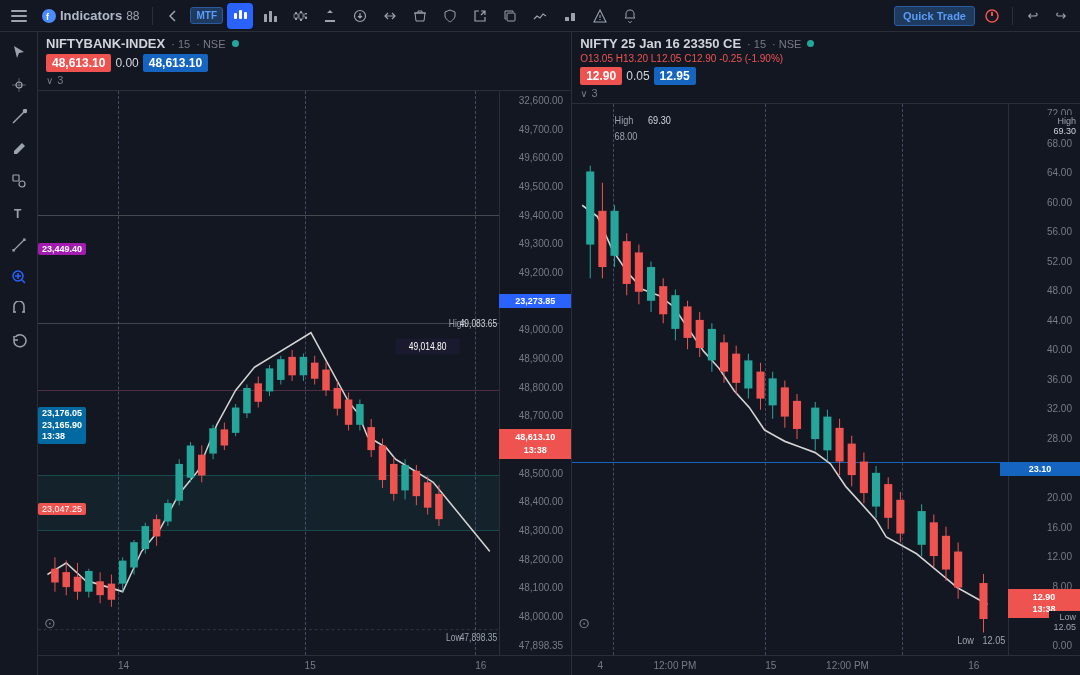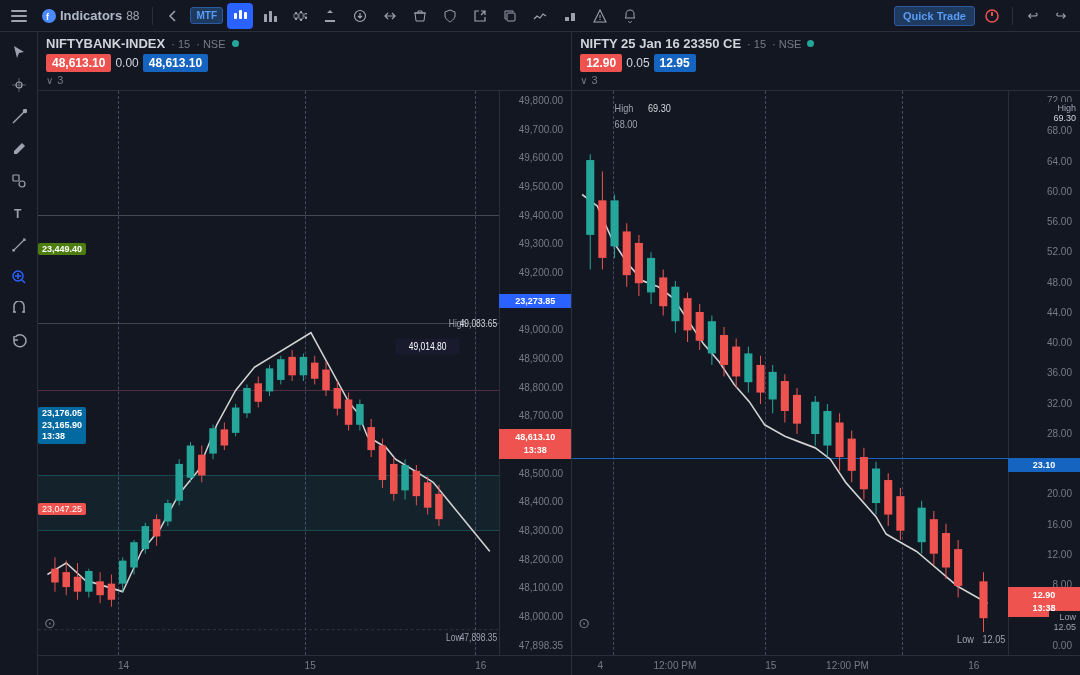--- a/index.html
+++ b/index.html
@@ -643,21 +643,21 @@
 
           <rect x="380" y="215" width="68" height="14" rx="2" fill="#1a1a2e"></rect>
           <text x="414" y="225" fill="white" font-size="9" text-anchor="middle">49,014.80</text>
 
           <line x1="0" y1="468" x2="490" y2="468" stroke="rgba(150,150,150,0.2)" stroke-width="1" stroke-dasharray="3,3"></line>
           <text x="450" y="478" fill="#9ca3af" font-size="9" text-anchor="end">Low</text>
           <text x="488" y="478" fill="#9ca3af" font-size="9" text-anchor="end">47,898.35</text>
         </svg>
 
         <div class="y-axis">
-          <div class="y-label">49,800.00</div>
+          <div class="y-label">32,600.00</div>
           <div class="y-label">49,700.00</div>
           <div class="y-label">49,600.00</div>
           <div class="y-label">49,500.00</div>
           <div class="y-label">49,400.00</div>
           <div class="y-label">49,300.00</div>
           <div class="y-label">49,200.00</div>
           <div class="y-label">49,083.65</div>
           <div class="y-label">49,000.00</div>
           <div class="y-label">48,900.00</div>
           <div class="y-label">48,800.00</div>
@@ -670,21 +670,21 @@
           <div class="y-label">48,100.00</div>
           <div class="y-label">48,000.00</div>
           <div class="y-label">47,898.35</div>
         </div>
 
         <div style="position:absolute;right:0;top:60%;background:#ef5350;color:white;font-size:9px;font-weight:700;width:72px;text-align:center;padding:2px 0;line-height:1.4;">
           <span style="white-space:pre;">48,613.10
 13:38</span>
         </div>
 
-        <div style="position:absolute;left:0;top:27%;background:#4d7c0f;color:white;font-size:9px;font-weight:700;padding:1px 4px;border-radius:2px;">23,449.40</div>
+        <div style="position:absolute;left:0;top:27%;background:#a21caf;color:white;font-size:9px;font-weight:700;padding:1px 4px;border-radius:2px;">23,449.40</div>
         <div style="position:absolute;left:0;top:56%;background:#0369a1;color:white;font-size:9px;font-weight:700;padding:1px 4px;border-radius:2px;line-height:1.3;">
           <div>23,176.05</div>
           <div>23,165.90</div>
           <div>13:38</div>
         </div>
         <div style="position:absolute;left:0;top:73%;background:#ef5350;color:white;font-size:9px;font-weight:400;padding:1px 4px;border-radius:2px;">23,047.25</div>
 
         <div style="position:absolute;right:0;top:36%;background:#2962ff;color:white;font-size:9px;font-weight:700;width:72px;text-align:center;padding:2px 0;">23,273.85</div>
 
         <div class="chart-expand">⊙</div>
@@ -698,20 +698,23 @@
     </div>
 
     <div class="chart-panel">
 
       <div class="chart-header">
         <div class="chart-title-row">
           <span class="chart-symbol">NIFTY 25 Jan 16 23350 CE</span>
           <span class="chart-timeframe">· <span>15</span></span>
           <span class="chart-timeframe">· <span>NSE</span></span>
           <span class="dot-green"></span>
+        </div>
+        <div class="ohlc-row">
+          <span class="ohlc-change-neg">O13.05  H13.20  L12.05  C12.90  -0.25 (-1.90%)</span>
         </div>
         <div class="price-badges">
           <span class="price-badge-red">12.90</span>
           <span class="price-zero">0.05</span>
           <span class="price-badge-blue">12.95</span>
         </div>
         <div style="display:flex;align-items:center;gap:4px;margin-top:2px;">
           <span class="chevron">∨</span>
           <span class="indicators-label">3</span>
         </div>
@@ -851,21 +854,21 @@
           <div class="y-label">4.00</div>
           <div class="y-label">0.00</div>
         </div>
 
         <div style="position:absolute;right:0;top:88%;background:#ef5350;color:white;font-size:9px;font-weight:700;width:72px;text-align:center;padding:2px 0;line-height:1.4;">12.90<br>13:38</div>
 
         <div style="position:absolute;right:0;top:2%;color:#9ca3af;font-size:9px;background:#131722;padding:1px 4px;text-align:right;">High<br><span style="color:#d1d4dc;">69.30</span></div>
 
         <div style="position:absolute;right:0;bottom:22px;color:#9ca3af;font-size:9px;background:#131722;padding:1px 4px;text-align:right;">Low<br><span style="color:#9ca3af;">12.05</span></div>
 
-        <div style="position:absolute;right:0;top:65%;background:#1565c0;color:white;font-size:9px;font-weight:700;width:72px;text-align:center;padding:2px 0;">23.10</div>
+        <div style="position:absolute;right:0;top:65%;background:#1565c0;color:white;font-size:9px;font-weight:700;width:80px;text-align:center;padding:2px 0;">23.10</div>
 
         <div class="chart-expand">⊙</div>
       </div>
 
       <div class="x-axis" style="position:relative;">
         <span style="position:absolute;left:5%;font-size:10px;color:#787b86;">4</span>
         <span style="position:absolute;left:16%;font-size:10px;color:#787b86;">12:00 PM</span>
         <span style="position:absolute;left:38%;font-size:10px;color:#787b86;">15</span>
         <span style="position:absolute;left:50%;font-size:10px;color:#787b86;">12:00 PM</span>
         <span style="position:absolute;left:78%;font-size:10px;color:#787b86;">16</span>

